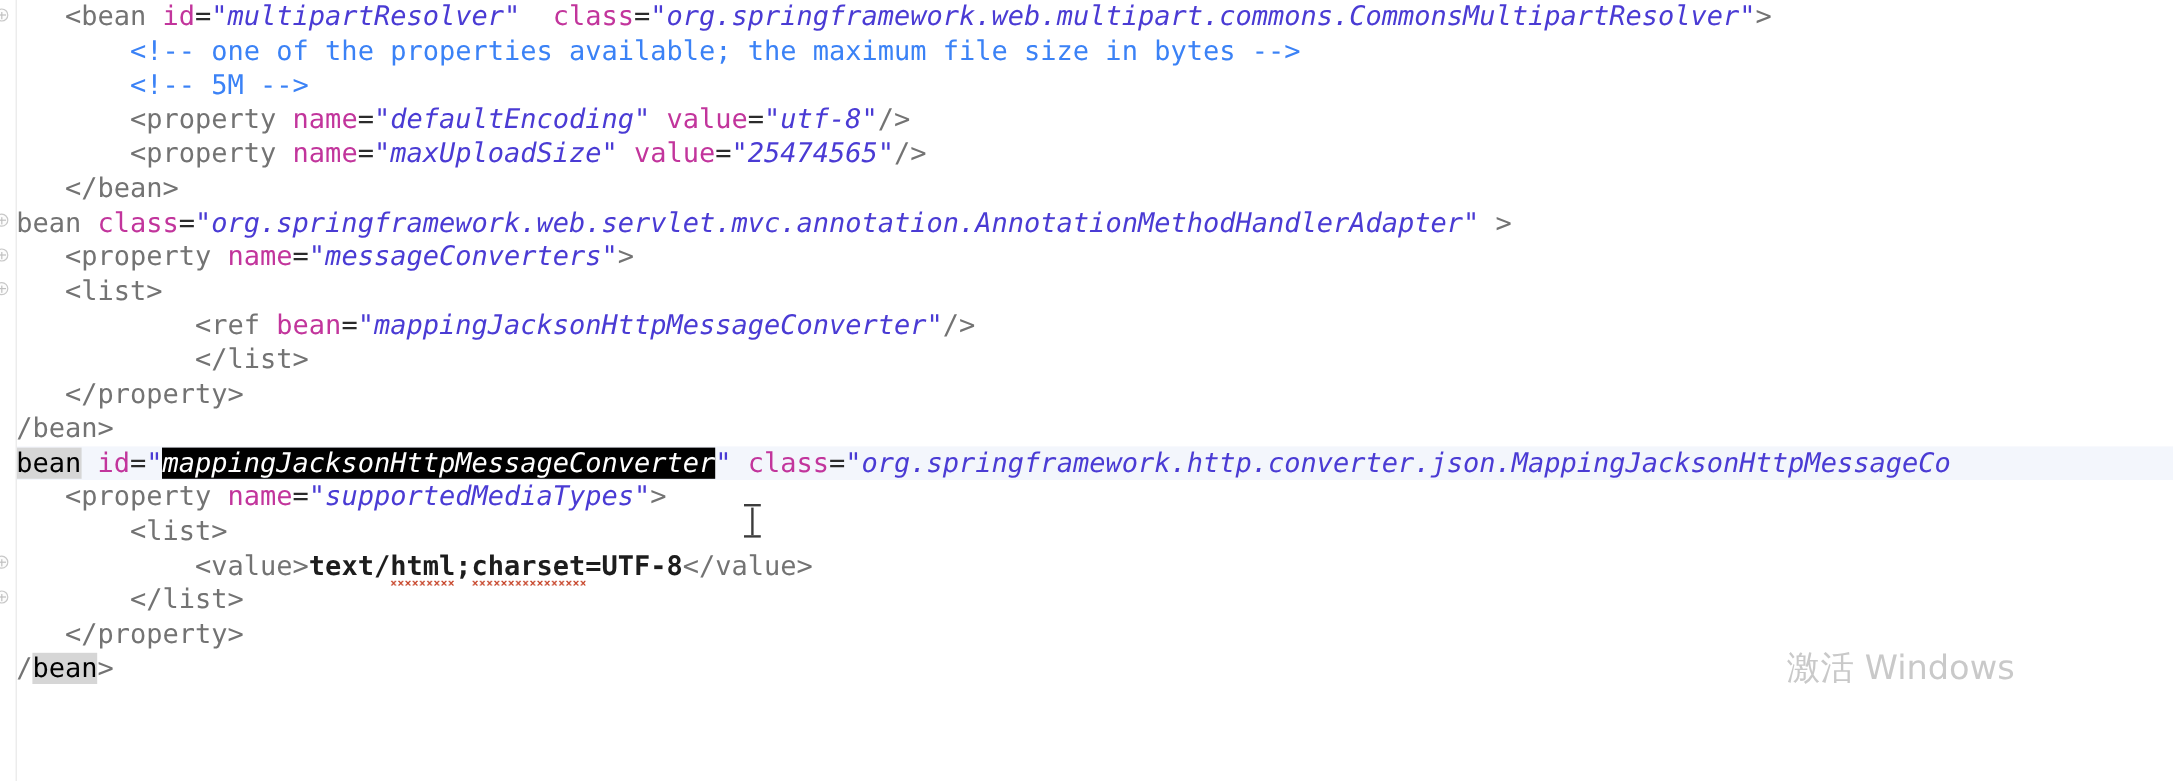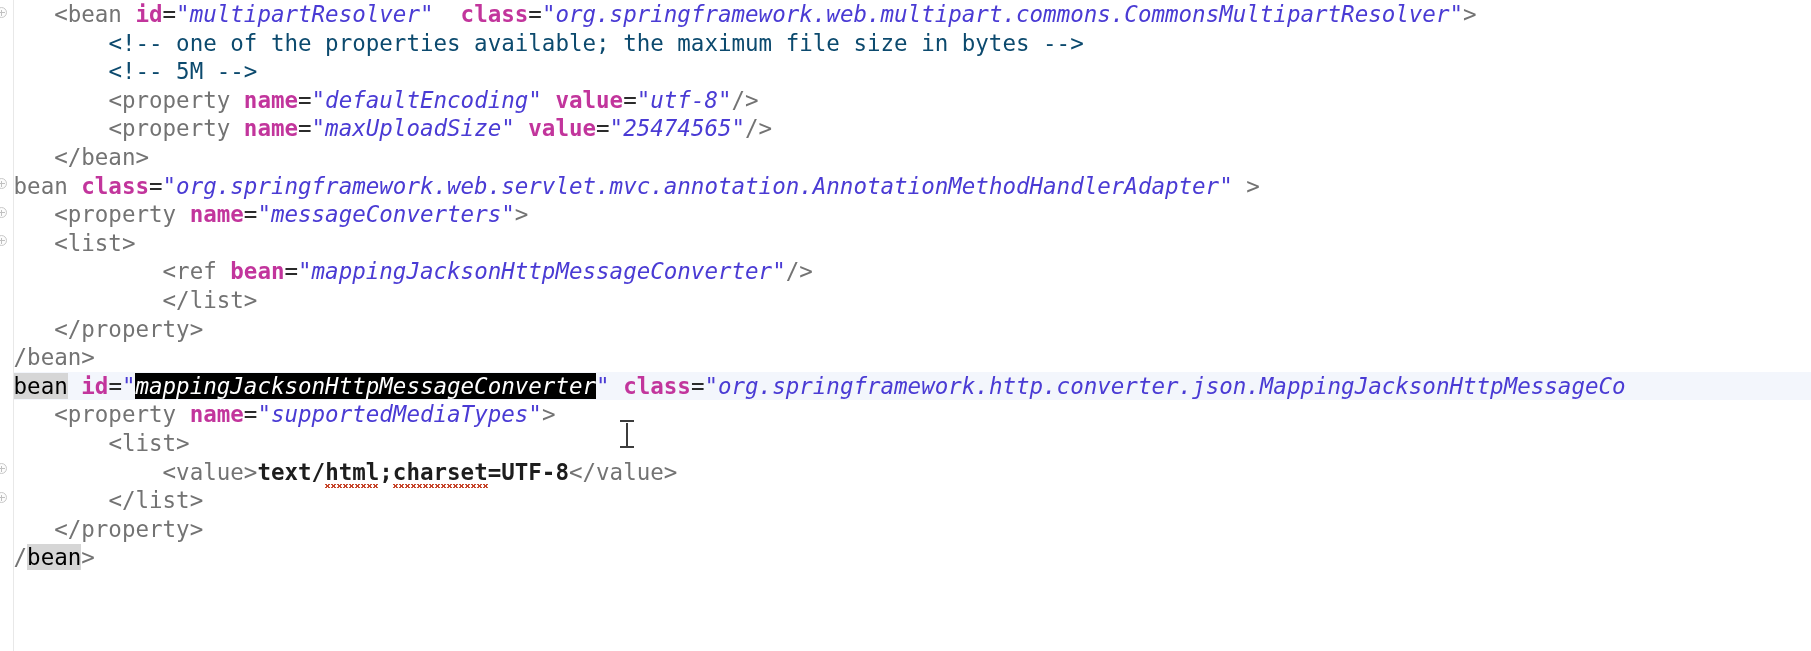--- a/index.html
+++ b/index.html
@@ -77,24 +77,24 @@
     z-index: 2;
   }
   .line {
     height: 28.6px;
     white-space: pre;
     position: relative;
   }
 
   
   .tok-tag      { color: #737373; }              
-  .tok-attr     { color: #c2359c; font-weight: bold; }              
+  .tok-attr     { color: #c2359c; }              
   .tok-eq       { color: #2b2b2b; }              
   .tok-val      { color: #4a3bd4; font-style: italic; }
-  .tok-comment  { color: #0c4a6e; }              
+  .tok-comment  { color: #3b82f6; }              
   .tok-text     { color: #1d1d1d; font-weight: bold; } 
   .tok-plain    { color: #2b2b2b; }
 
   
   .sel {
     background: #000000;
     color: #ffffff !important;
     font-style: italic;
   }
   
@@ -171,14 +171,15 @@
     </div>
 
   <div id="code"><div class="line"><span>    </span><span class="tok-tag">&lt;bean </span><span class="tok-attr">id</span><span class="tok-eq">=</span><span class="tok-val">"multipartResolver"</span><span class="tok-plain">  </span><span class="tok-attr">class</span><span class="tok-eq">=</span><span class="tok-val">"org.springframework.web.multipart.commons.CommonsMultipartResolver"</span><span class="tok-tag">&gt;</span></div><div class="line"><span>        </span><span class="tok-comment">&lt;!-- one of the properties available; the maximum file size in bytes --&gt;</span></div><div class="line"><span>        </span><span class="tok-comment">&lt;!-- 5M --&gt;</span></div><div class="line"><span>        </span><span class="tok-tag">&lt;property </span><span class="tok-attr">name</span><span class="tok-eq">=</span><span class="tok-val">"defaultEncoding"</span><span class="tok-plain"> </span><span class="tok-attr">value</span><span class="tok-eq">=</span><span class="tok-val">"utf-8"</span><span class="tok-tag">/&gt;</span></div><div class="line"><span>        </span><span class="tok-tag">&lt;property </span><span class="tok-attr">name</span><span class="tok-eq">=</span><span class="tok-val">"maxUploadSize"</span><span class="tok-plain"> </span><span class="tok-attr">value</span><span class="tok-eq">=</span><span class="tok-val">"25474565"</span><span class="tok-tag">/&gt;</span></div><div class="line"><span>    </span><span class="tok-tag">&lt;/bean&gt;</span></div><div class="line"><span class="tok-tag">&lt;bean </span><span class="tok-attr">class</span><span class="tok-eq">=</span><span class="tok-val">"org.springframework.web.servlet.mvc.annotation.AnnotationMethodHandlerAdapter"</span><span class="tok-plain"> </span><span class="tok-tag">&gt;</span></div><div class="line"><span>    </span><span class="tok-tag">&lt;property </span><span class="tok-attr">name</span><span class="tok-eq">=</span><span class="tok-val">"messageConverters"</span><span class="tok-tag">&gt;</span></div><div class="line"><span>    </span><span class="tok-tag">&lt;list&gt;</span></div><div class="line"><span>            </span><span class="tok-tag">&lt;ref </span><span class="tok-attr">bean</span><span class="tok-eq">=</span><span class="tok-val">"mappingJacksonHttpMessageConverter"</span><span class="tok-tag">/&gt;</span></div><div class="line"><span>            </span><span class="tok-tag">&lt;/list&gt;</span></div><div class="line"><span>    </span><span class="tok-tag">&lt;/property&gt;</span></div><div class="line"><span class="tok-tag">&lt;/bean&gt;</span></div><div class="line tinted"><span class="tok-tag">&lt;</span><span class="match">bean</span><span class="tok-tag"> </span><span class="tok-attr">id</span><span class="tok-eq">=</span><span class="tok-val">"</span><span class="sel">mappingJacksonHttpMessageConverter</span><span class="tok-val">"</span><span class="tok-plain"> </span><span class="tok-attr">class</span><span class="tok-eq">=</span><span class="tok-val">"org.springframework.http.converter.json.MappingJacksonHttpMessageCo</span></div><div class="line"><span>    </span><span class="tok-tag">&lt;property </span><span class="tok-attr">name</span><span class="tok-eq">=</span><span class="tok-val">"supportedMediaTypes"</span><span class="tok-tag">&gt;</span></div><div class="line"><span>        </span><span class="tok-tag">&lt;list&gt;</span></div><div class="line"><span>            </span><span class="tok-tag">&lt;value&gt;</span><span class="tok-text">text/</span><span class="squiggle tok-text">html</span><span class="tok-text">;</span><span class="squiggle tok-text">charset</span><span class="tok-text">=UTF-8</span><span class="tok-tag">&lt;/value&gt;</span></div><div class="line"><span>        </span><span class="tok-tag">&lt;/list&gt;</span></div><div class="line"><span>    </span><span class="tok-tag">&lt;/property&gt;</span></div><div class="line"><span class="tok-tag">&lt;/</span><span class="match">bean</span><span class="tok-tag">&gt;</span></div></div>
 
   <div id="ibeam" style="left: 620px; top: 420px;">
     <div class="cap-top"></div>
     <div class="stem"></div>
     <div class="cap-bot"></div>
   </div>
 
+  <div id="watermark" style="left: 1489px; top: 538px; color: rgb(201, 201, 201);">激活 Windows</div>
 
 </div>
 
 </body></html>

